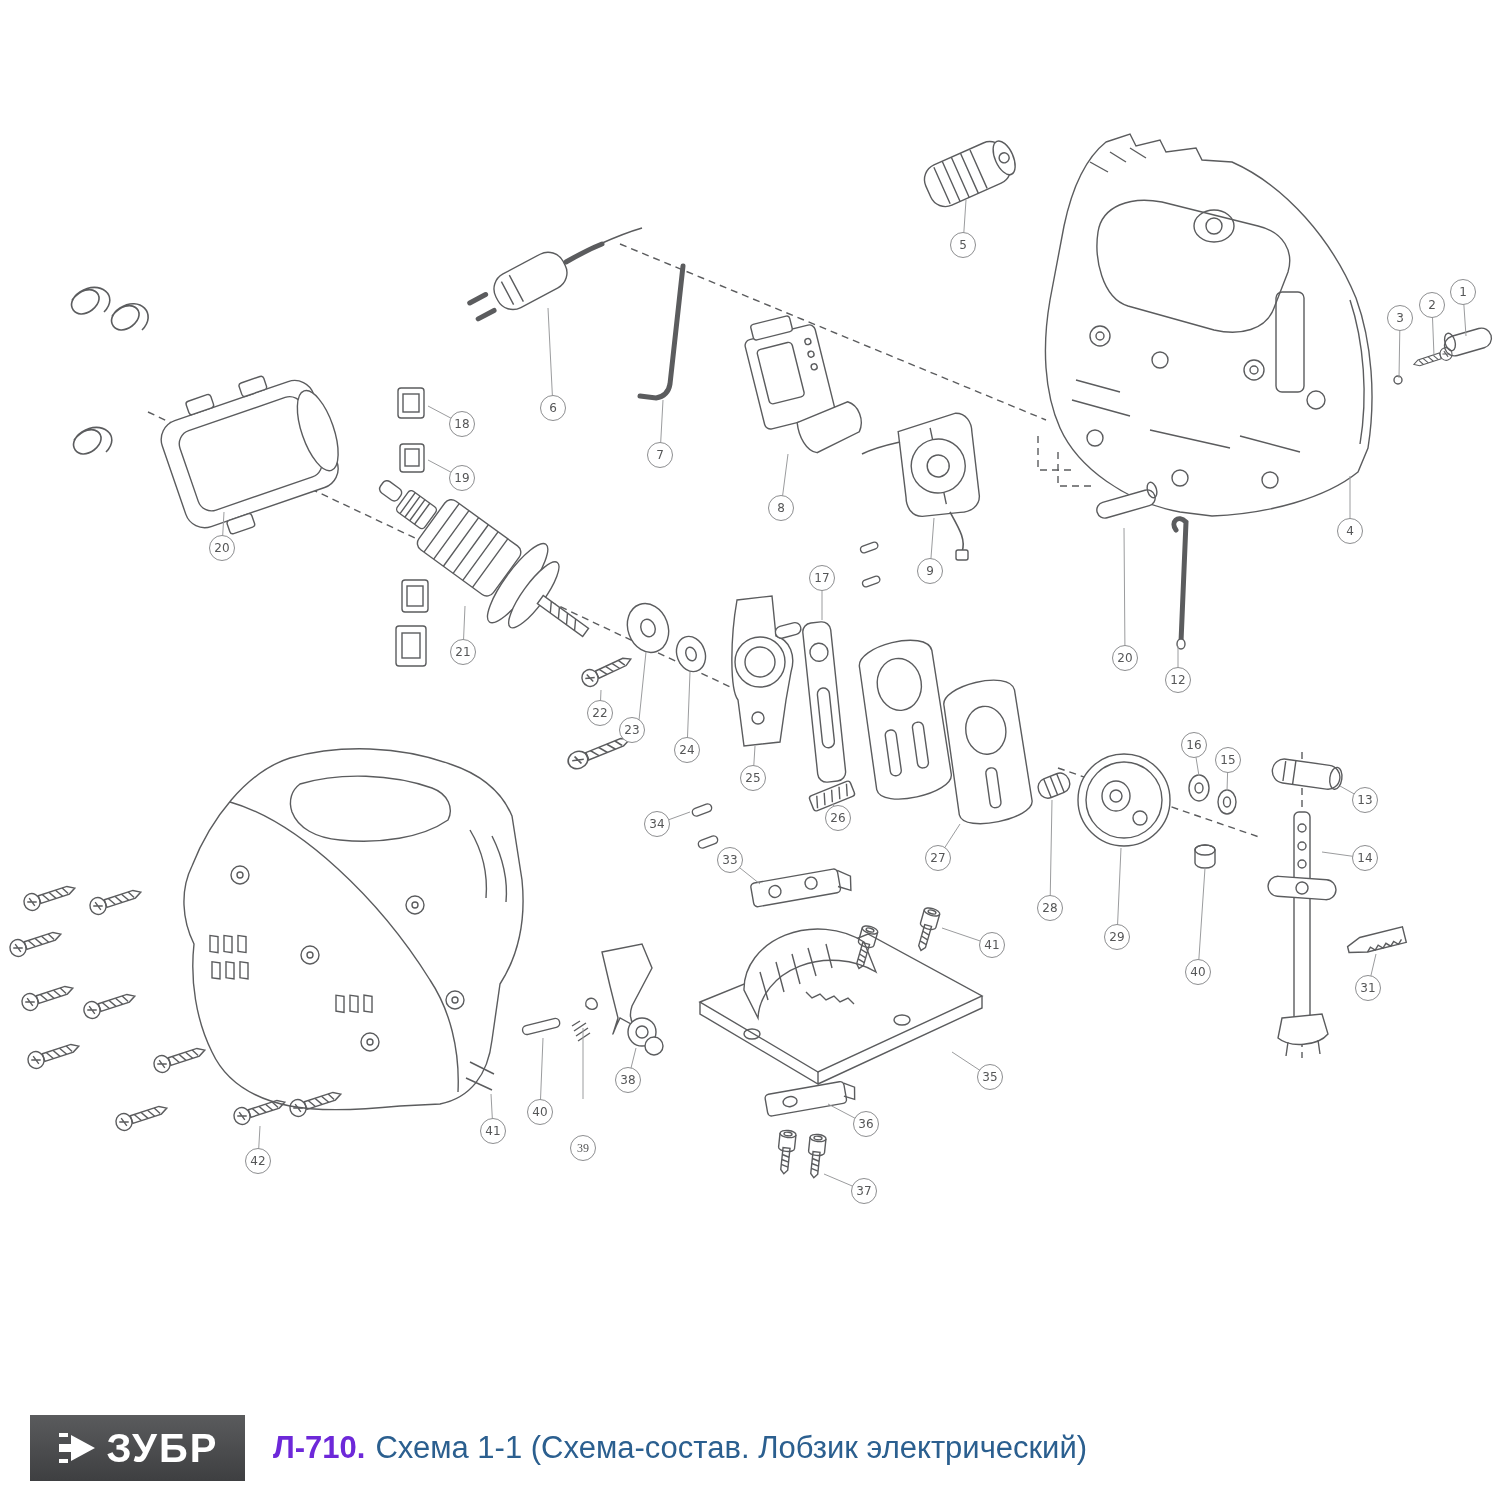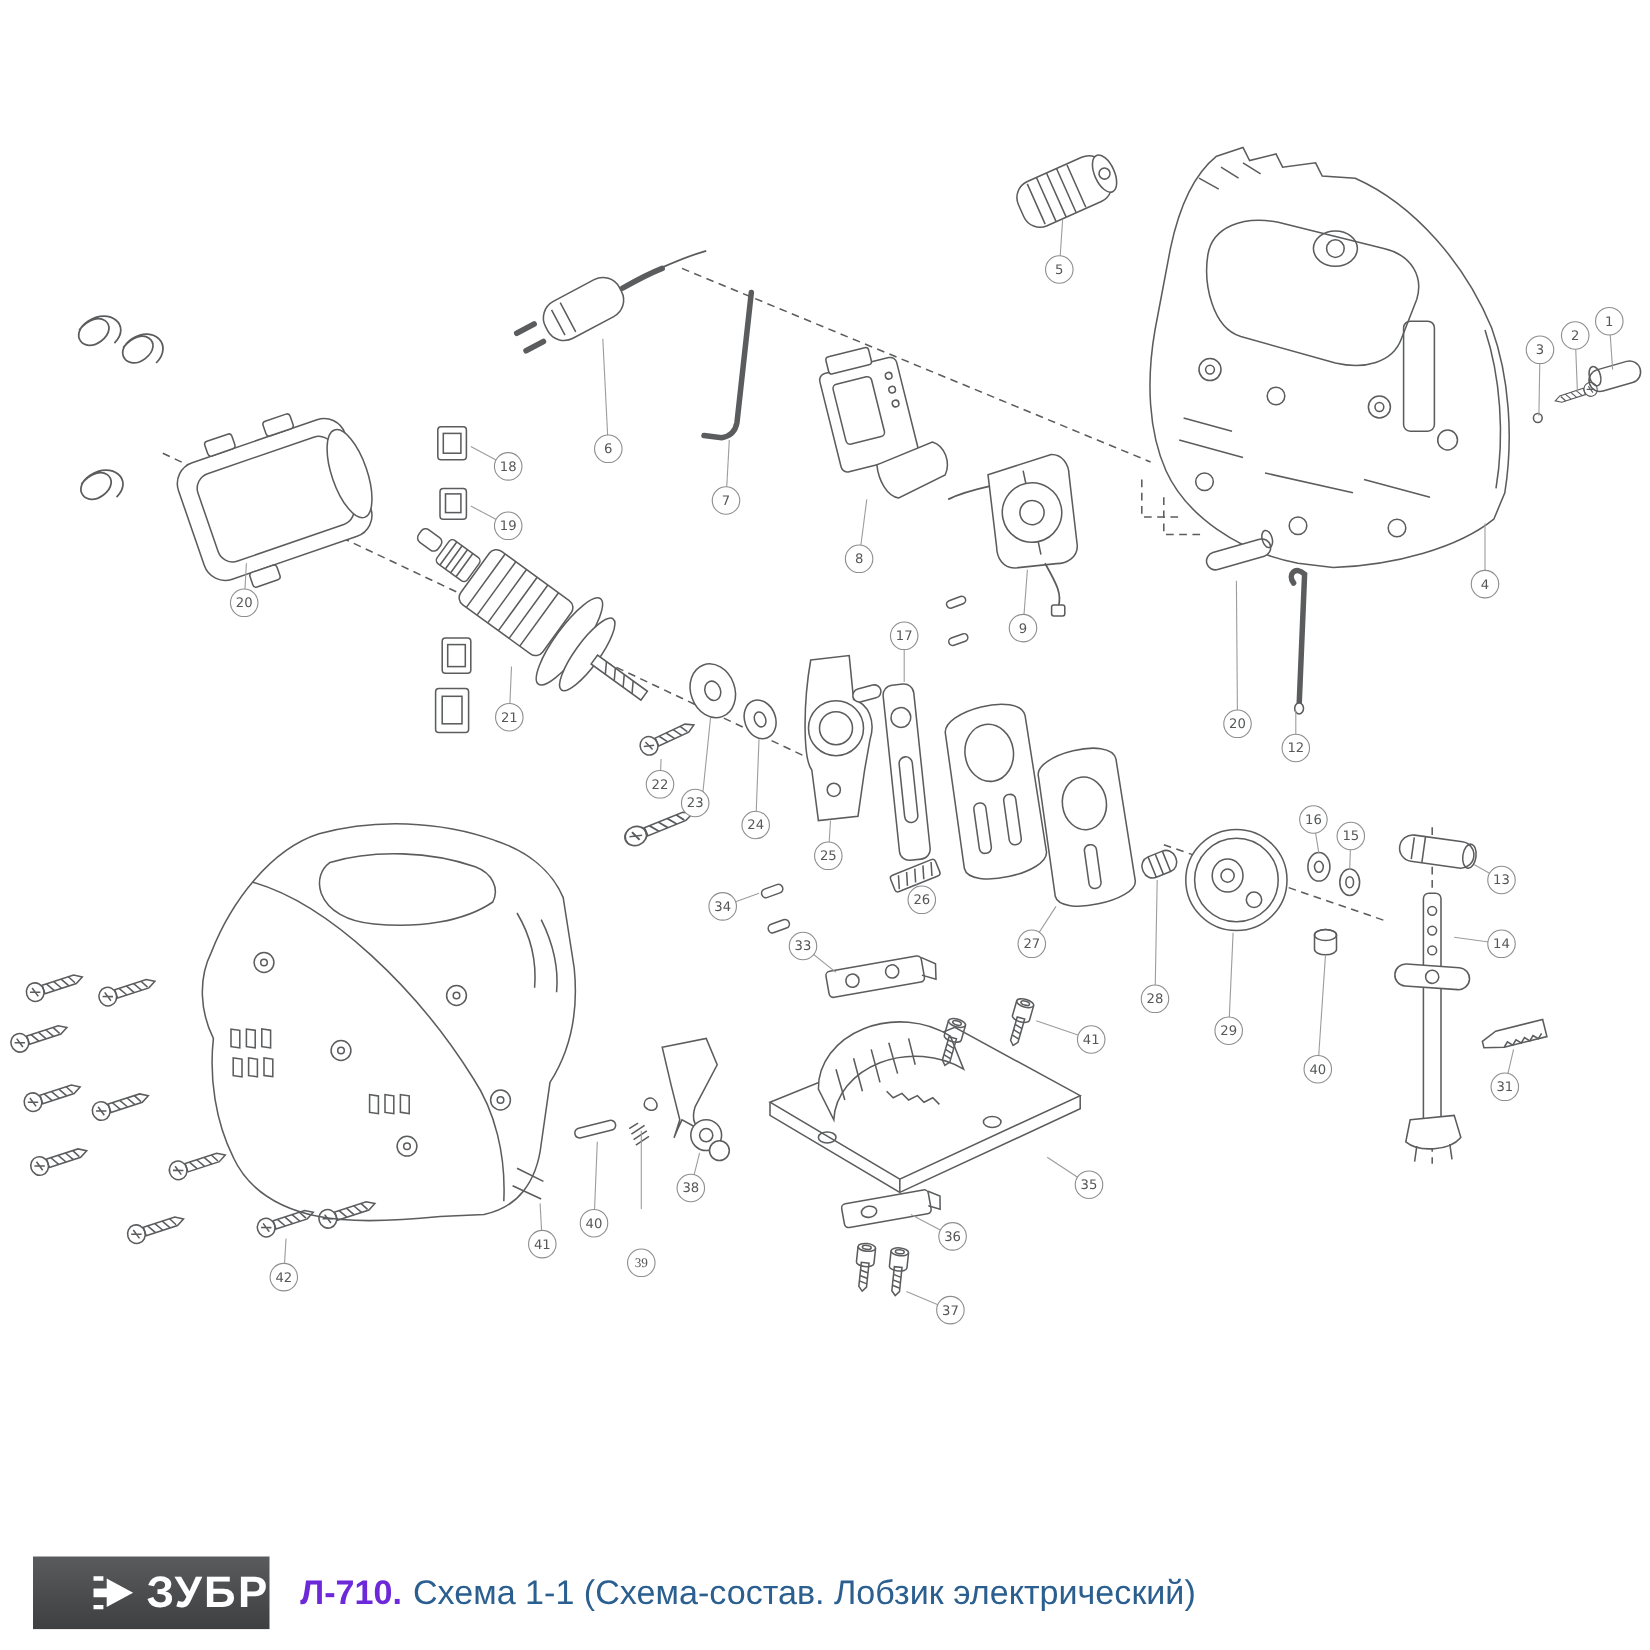--- a/index.html
+++ b/index.html
@@ -36,21 +36,21 @@
     color:#555657;font:12px "DejaVu Sans", sans-serif;
     display:flex;align-items:center;justify-content:center;
   }
   .footer{
     position:absolute;left:0;top:1395px;width:1500px;height:105px;
     display:flex;align-items:center;
   }
   .logo{
     margin-left:30px;width:215px;height:66px;
     background:linear-gradient(var(--logo_bg_top),var(--logo_bg_bottom));
-    display:flex;align-items:center;justify-content:flex-end;gap:10px;
+    display:flex;align-items:center;justify-content:center;gap:10px;
     flex:0 0 auto;
   }
   .logo-arrow{width:40px;height:34px;flex:0 0 auto;}
   .logo-text{
     color:#ffffff;font-size:40px;font-weight:bold;letter-spacing:2px;line-height:1;
   }
   .title{
     margin-left:28px;font-size:31px;white-space:nowrap;
   }
   .model{font-weight:bold;color:#6d28d9;}

